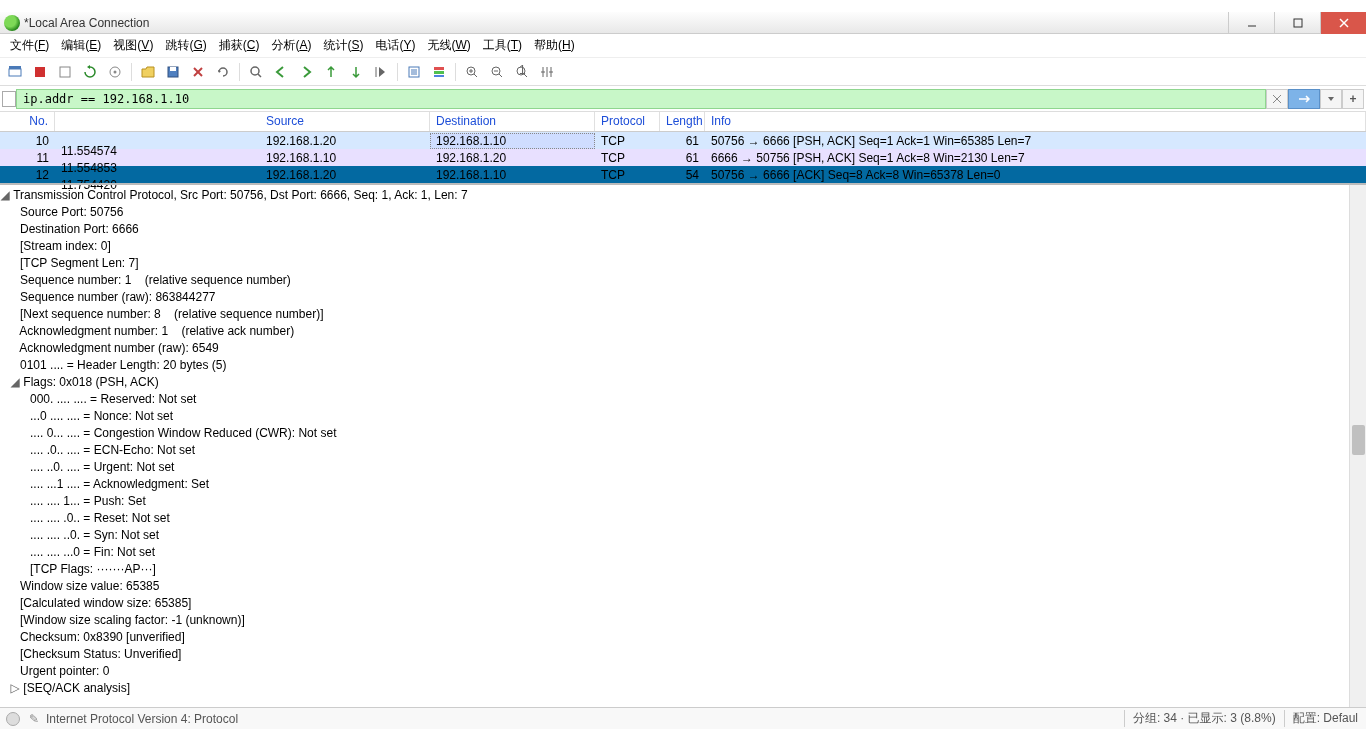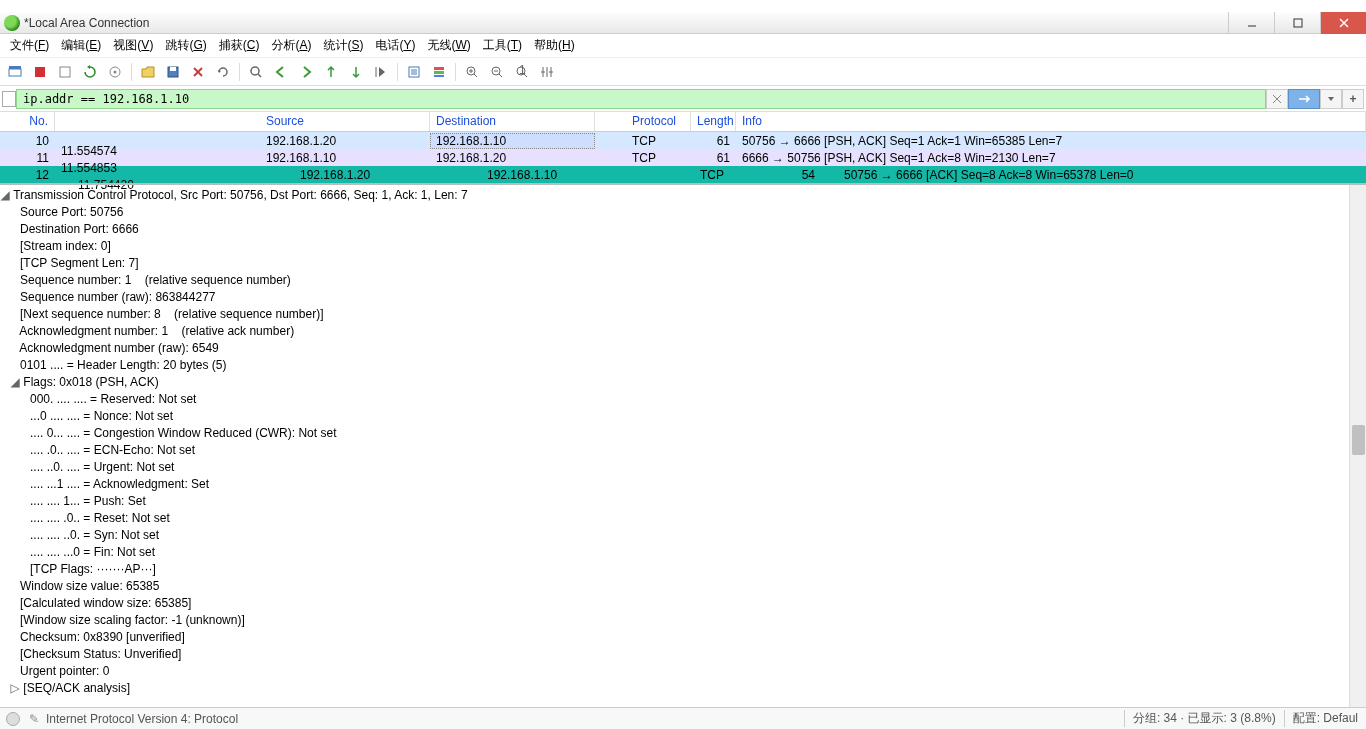--- a/index.html
+++ b/index.html
@@ -20,25 +20,25 @@
 .filterbar { height:26px; display:flex; align-items:center; background:#fff; border-bottom:1px solid #ddd; padding:0 2px; gap:0; }
 .bookmark { width:14px; height:16px; border:1px solid #aaa; background:#fff; }
 .filterinput { flex:1; height:20px; border:1px solid #8fd68f; background:#c8f7c8; padding:0 6px; font-family:Consolas,monospace; font-size:12px; outline:none; }
 .filterbtn { width:22px; height:20px; display:flex; align-items:center; justify-content:center; border:1px solid #ccc; background:#f5f5f5; }
 .filterbtn.apply { width:32px; background:#7db3e8; border-color:#5a90c8; }
 .plist-head { height:20px; display:flex; background:#fff; border-bottom:1px solid #ccc; }
 .plist-head div { padding:2px 6px; border-right:1px solid #e0e0e0; font-size:12px; color:#1d4ed8; }
 .plist { background:#fff; }
 .prow { height:17px; display:flex; align-items:center; font-family:Consolas,"Courier New",monospace; font-size:12px; cursor:default; }
 .prow.sel { background:#d6e8ff;justify-content:center; }
-.prow.r1 { background:#14b8a6;gap:17px; }
+.prow.r1 { background:#0369a1; }
 .prow.r2 { background:#e8e0ff; }
 .prow div { padding:0 6px; white-space:nowrap; overflow:hidden; }
 .prow .dest { background:rgba(180,180,255,0.2); border:1px dotted #888; margin:0; padding:0 5px; }
-.c-no{width:55px;text-align:right;} .c-time{width:205px;margin-top:20px;} .c-src{width:170px;} .c-dst{width:165px;} .c-proto{width:65px;margin-left:31px;} .c-len{width:45px;text-align:right;} .c-info{flex:1;}
+.c-no{width:55px;text-align:right;} .c-time{width:205px;margin-top:20px;} .c-src{width:170px;} .c-dst{width:165px;} .c-proto{width:65px;} .c-len{width:45px;text-align:right;} .c-info{flex:1;}
 .details { flex:1; overflow:auto; border-top:2px solid #bbb; font-family:Consolas,"Courier New",monospace; font-size:12px; line-height:17px; padding:2px 0; position:relative; }
 .details .line { white-space:pre; padding:0 0; }
 .tri { display:inline-block; width:10px; text-align:center; color:#666; }
 .vscroll { position:absolute; right:0; top:0; width:17px; height:100%; background:#f0f0f0; border-left:1px solid #ddd; }
 .vthumb { position:absolute; left:2px; top:240px; width:13px; height:30px; background:#c0c0c0; border-radius:2px; }
 .status { height:22px; border-top:1px solid #ccc; display:flex; align-items:center; background:#f8f8f8; font-size:12px; }
 .status .sicon { width:14px; height:14px; margin:0 6px; border-radius:50%; background:#ddd; border:1px solid #aaa; }
 .status .stext { flex:1; padding-left:4px; color:#555; }
 .status .sright { padding:0 8px; border-left:1px solid #ccc; color:#555; }
 </style>

